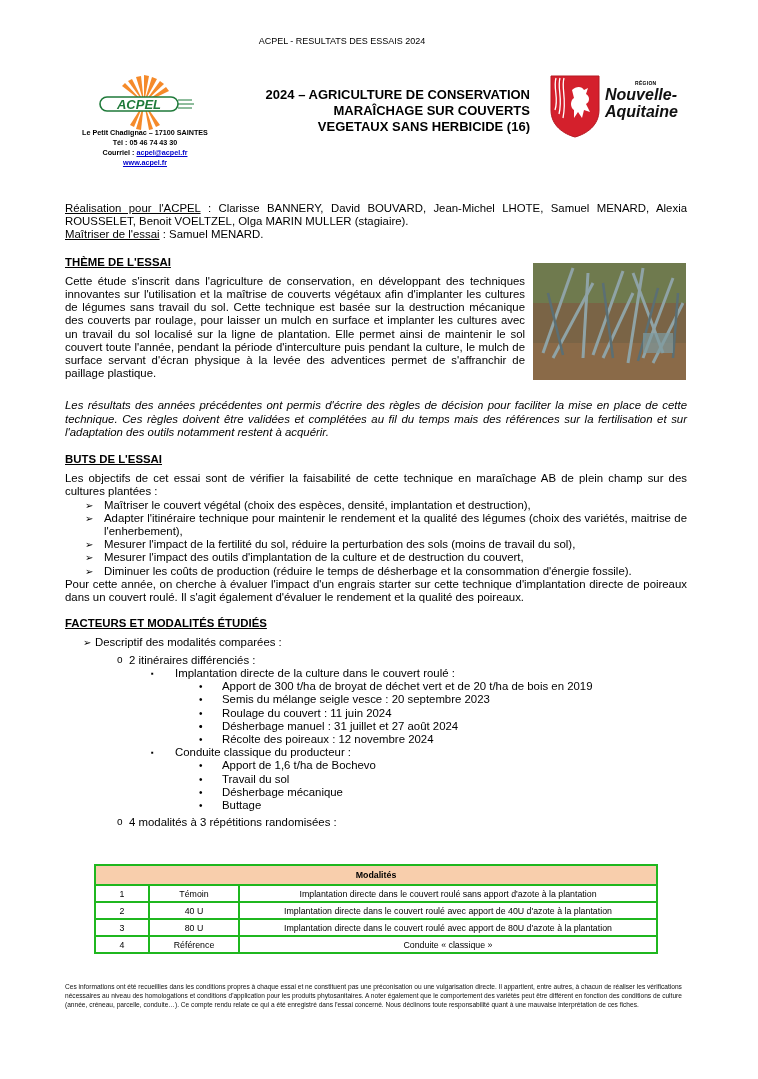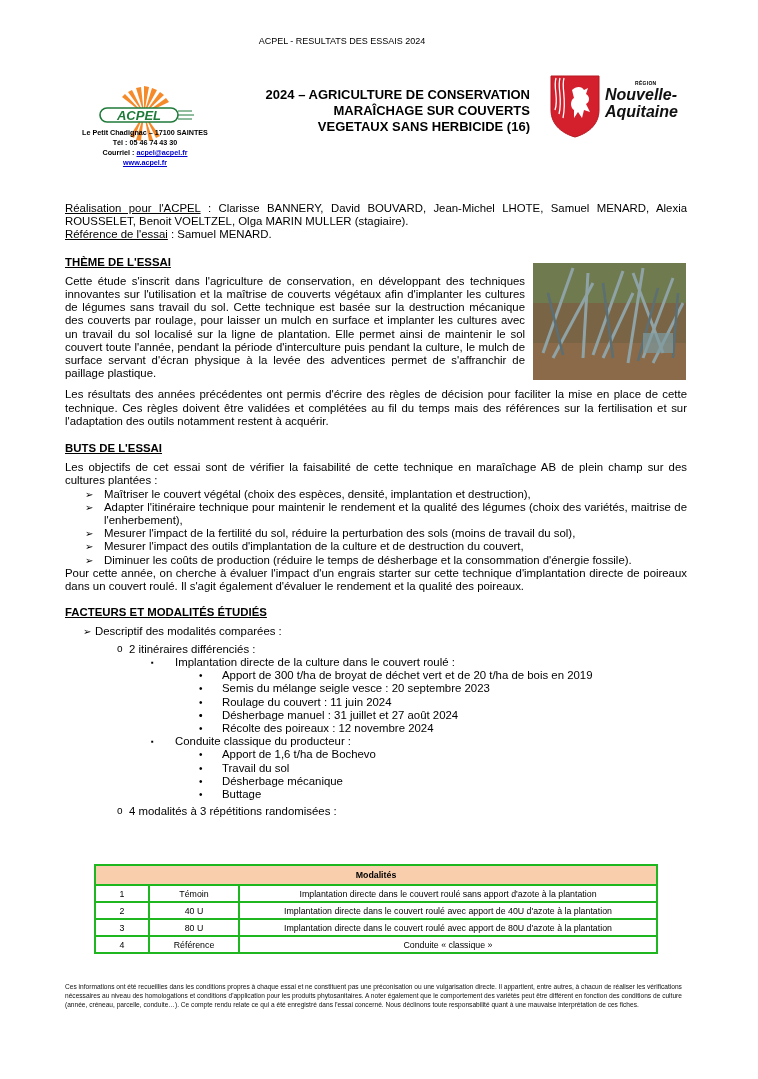--- a/index.html
+++ b/index.html
@@ -1,36 +1,36 @@
 <!DOCTYPE html>
 <html><head>
 <meta charset="utf-8">
 <style>
   * { box-sizing: border-box; margin: 0; padding: 0; }
   html, body { width: 758px; height: 1079px; background: #ffffff; }
   body { font-family: "Liberation Sans", sans-serif; color: #000; position: relative; overflow: hidden; }
   .page-header { position: absolute; top: 36px; left: 0; width: 684px; text-align: center; font-size: 9px; }
-  .logo-acpel { position: absolute; left: 92px; top: 86px; width: 104px; height: 56px; }
+  .logo-acpel { position: absolute; left: 92px; top: 75px; width: 104px; height: 56px; }
   .acpel-address { position: absolute; left: 70px; top: 128px; width: 150px; text-align: center; font-size: 7.2px; line-height: 10px; }
   .acpel-address a { color: #0000cc; text-decoration: underline; }
   .doc-title { position: absolute; left: 220px; top: 87px; width: 310px; text-align: right; font-weight: bold; font-size: 13px; line-height: 16px; }
   .logo-region { position: absolute; left: 548px; top: 74px; width: 135px; height: 65px; }
   .region-text { position: absolute; left: 57px; top: 0; }
   .region-small { font-size: 5px; font-weight: bold; letter-spacing: .3px; margin-left: 30px; margin-top: 6px; display:block; }
   .region-big { font-size: 16px; font-weight: bold; line-height: 17px; font-style: italic; color: #111; display:block; }
 
   .content { position: absolute; left: 65px; top: 202px; width: 622px; font-size: 11.4px; line-height: 13.2px; }
   .u { text-decoration: underline; }
   .justify { text-align: justify; }
   .section-title { font-weight: bold; text-decoration: underline; font-size: 11.4px; margin-top: 14px; margin-bottom: 6px; }
   p { margin: 0; }
   .theme-wrap { position: relative; }
   .theme-text { width: 460px; text-align: justify; }
   .theme-photo { position: absolute; left: 468px; top: -12px; width: 153px; height: 117px; overflow: hidden; background: #6d5a3f; }
-  .mt8 { margin-top: 8px; }
+  .mt8 { margin-top: 19px; font-style: italic; }
   ul.arrow { list-style: none; margin-left: 20px; }
   ul.arrow li { position: relative; padding-left: 19px; text-align: justify; }
   ul.arrow li .mk { position: absolute; left: 0; top: 0; font-size: 10px; }
 
   .lvl1 { margin-left: 24px; position: relative; padding-left: 12px; margin-top: 2px; }
   .lvl2 { margin-left: 52px; position: relative; padding-left: 12px; margin-top: 4px; }
   .lvl3 { margin-left: 84px; position: relative; padding-left: 26px; }
   .lvl4 { margin-left: 131px; position: relative; padding-left: 26px; }
   .mk1 { position: absolute; left: 0; top: 0; font-size: 10px; }
   .mk2 { position: absolute; left: 0; top: -1px; font-size: 10px; }
@@ -94,21 +94,21 @@
   </svg>
   <div class="region-text">
     <span class="region-small">RÉGION</span>
     <span class="region-big">Nouvelle-</span>
     <span class="region-big">Aquitaine</span>
   </div>
 </div>
 
 <div class="content">
   <p class="justify"><span class="u">Réalisation pour l'ACPEL</span><span> : Clarisse BANNERY, David BOUVARD, Jean-Michel LHOTE, Samuel MENARD, Alexia ROUSSELET, Benoit VOELTZEL, Olga MARIN MULLER (stagiaire).</span></p>
-  <p><span class="u">Référence de l'essai</span><span> : Samuel MENARD.</span></p>
+  <p><span class="u">Maîtriser de l'essai</span><span> : Samuel MENARD.</span></p>
 
   <div class="section-title" style="margin-top:14px">THÈME DE L'ESSAI</div>
   <div class="theme-wrap">
     <p class="theme-text">Cette étude s'inscrit dans l'agriculture de conservation, en développant des techniques innovantes sur l'utilisation et la maîtrise de couverts végétaux afin d'implanter les cultures de légumes sans travail du sol. Cette technique est basée sur la destruction mécanique des couverts par roulage, pour laisser un mulch en surface et implanter les cultures avec un travail du sol localisé sur la ligne de plantation. Elle permet ainsi de maintenir le sol couvert toute l'année, pendant la période d'interculture puis pendant la culture, le mulch de surface servant d'écran physique à la levée des adventices permet de s'affranchir de paillage plastique.</p>
     <div class="theme-photo">
       <svg width="153" height="117" viewBox="0 0 153 117">
         <rect width="153" height="117" fill="#7a6446"></rect>
         <rect y="0" width="153" height="40" fill="#6f7a4e"></rect>
         <rect y="80" width="153" height="37" fill="#8a6a48"></rect>
         <g stroke="#8fa3a6" stroke-width="3" fill="none">

